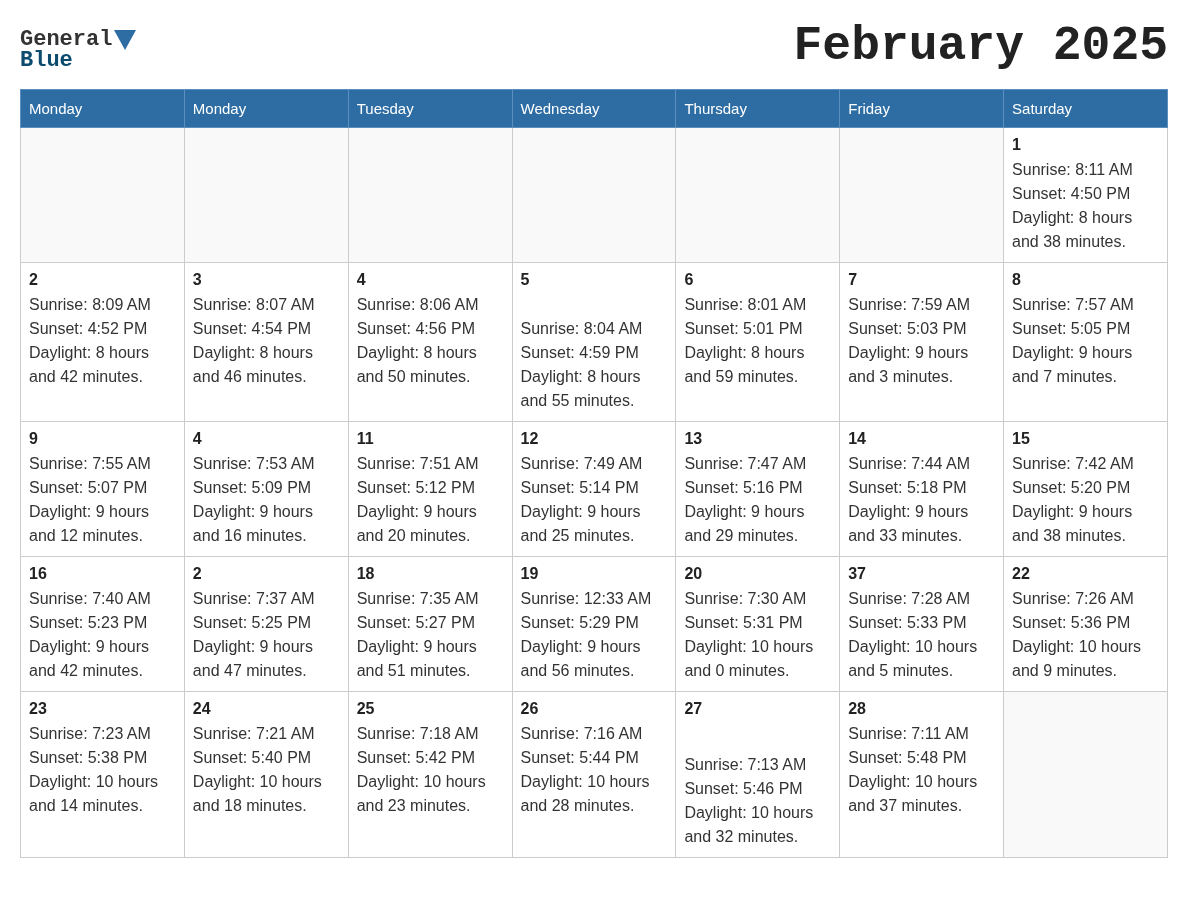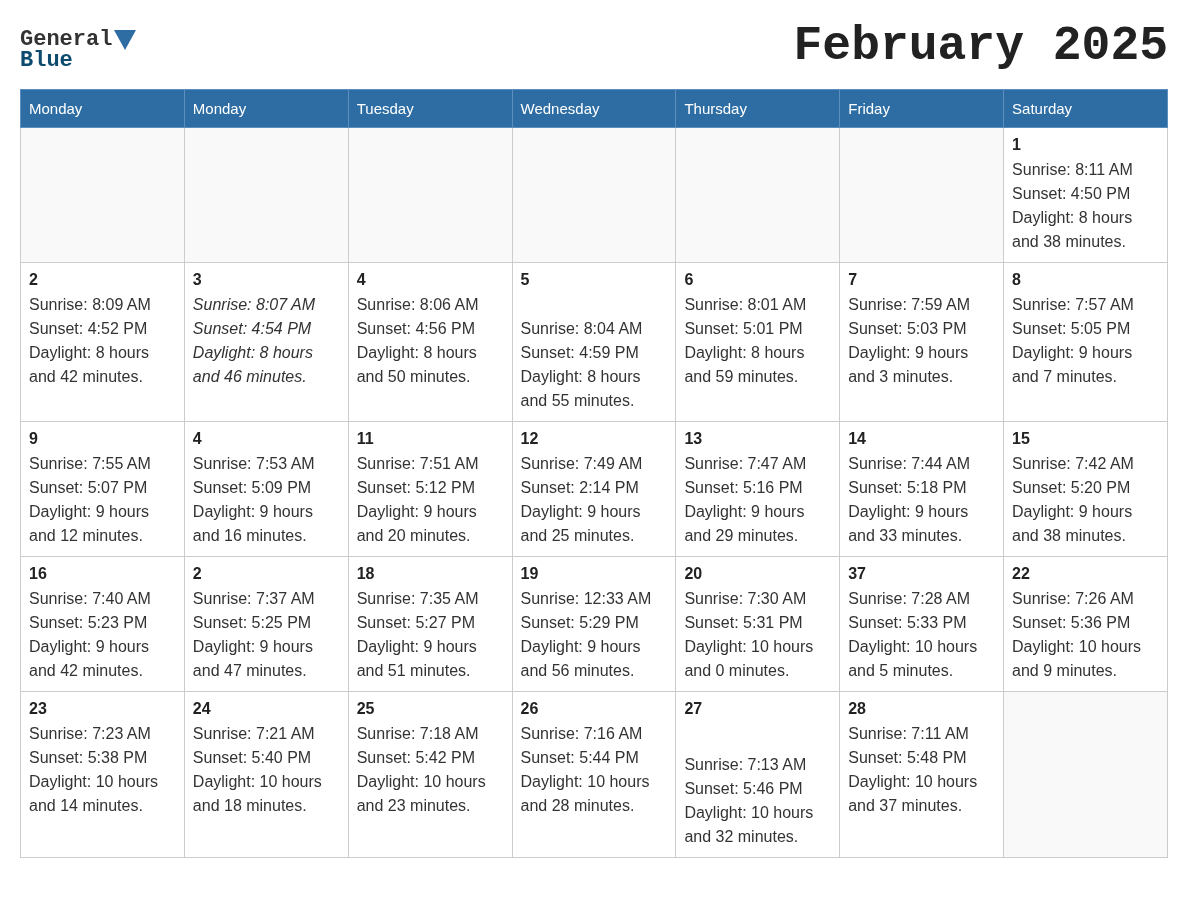--- a/index.html
+++ b/index.html
@@ -138,21 +138,21 @@
       <tr class="row-separator">
         <td>
           <div class="day-number">2</div>
           <div class="day-info" style="white-space: pre-line;">Sunrise: 8:09 AM
 Sunset: 4:52 PM
 Daylight: 8 hours
 and 42 minutes.</div>
         </td>
         <td>
           <div class="day-number">3</div>
-          <div class="day-info" style="white-space: pre-line; font-style: italic;">Sunrise: 8:07 AM
+          <div class="day-info" style="white-space: pre-line;">Sunrise: 8:07 AM
 Sunset: 4:54 PM
 Daylight: 8 hours
 and 46 minutes.</div>
         </td>
         <td>
           <div class="day-number">4</div>
           <div class="day-info" style="white-space: pre-line;">Sunrise: 8:06 AM
 Sunset: 4:56 PM
 Daylight: 8 hours
 and 50 minutes.</div>
@@ -204,21 +204,21 @@
         <td>
           <div class="day-number">11</div>
           <div class="day-info" style="white-space: pre-line;">Sunrise: 7:51 AM
 Sunset: 5:12 PM
 Daylight: 9 hours
 and 20 minutes.</div>
         </td>
         <td>
           <div class="day-number">12</div>
           <div class="day-info" style="white-space: pre-line;">Sunrise: 7:49 AM
-Sunset: 2:14 PM
+Sunset: 5:14 PM
 Daylight: 9 hours
 and 25 minutes.</div>
         </td>
         <td>
           <div class="day-number">13</div>
           <div class="day-info" style="white-space: pre-line;">Sunrise: 7:47 AM
 Sunset: 5:16 PM
 Daylight: 9 hours
 and 29 minutes.</div>
         </td>

